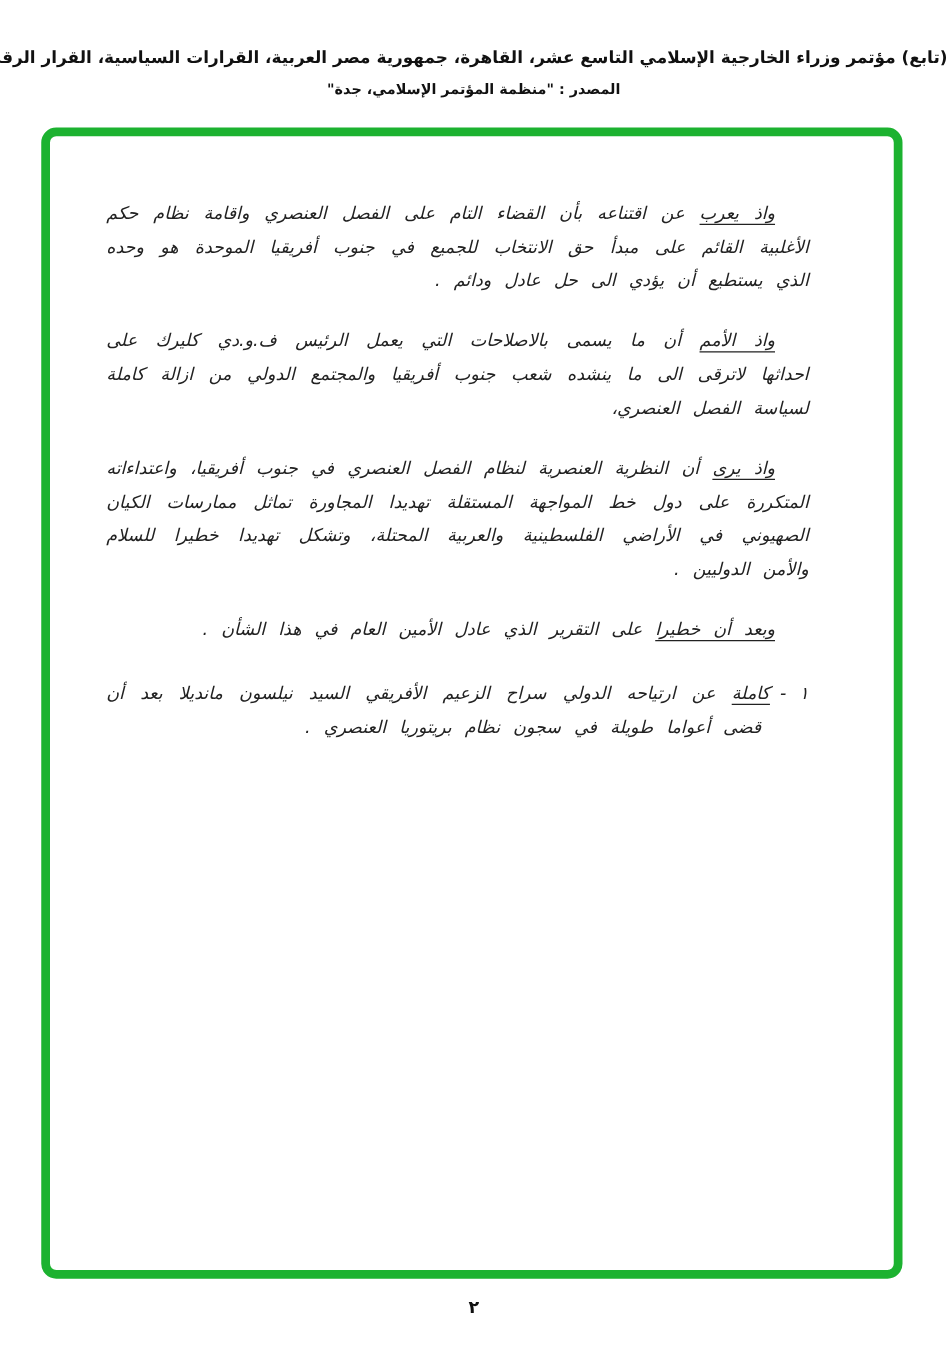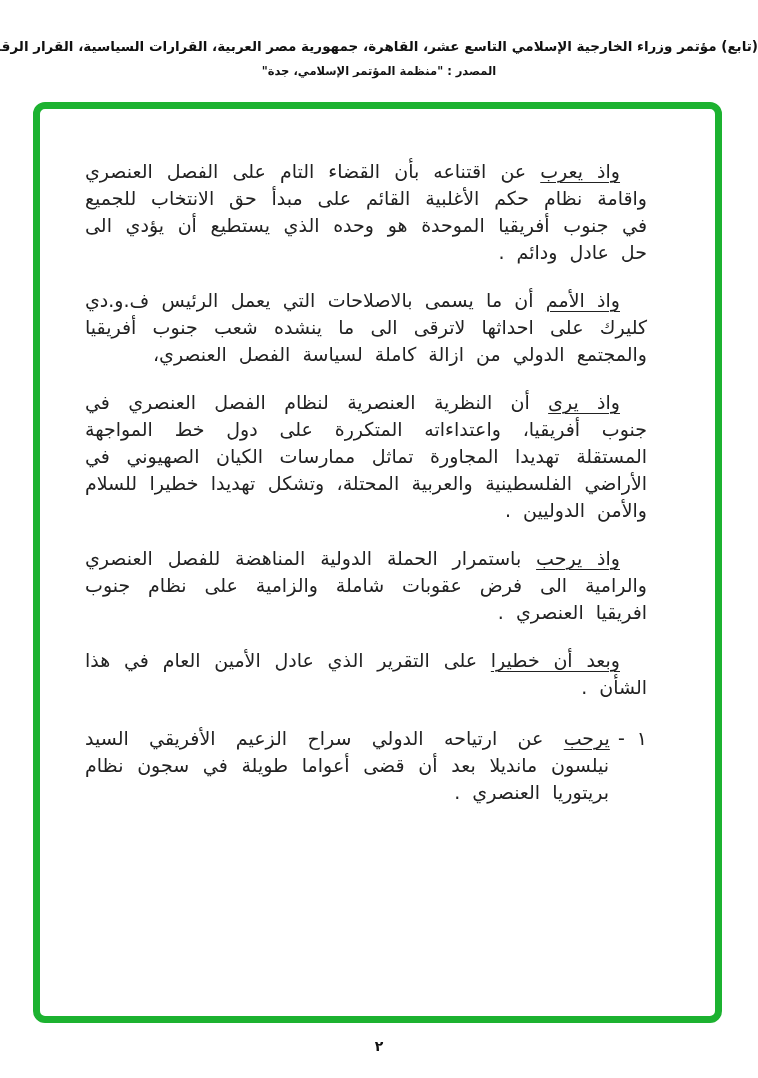--- a/index.html
+++ b/index.html
@@ -47,24 +47,25 @@
     border-radius: 12px;
     background: transparent;
   }
   .doc-content {
     position: absolute;
     left: 85px;
     top: 158px;
     width: 562px;
     direction: rtl;
     text-align: justify;
-    font-size: 19px;
+    font-size: 14px;
     line-height: 27px;
     word-spacing: 6px;
     color: #222;
+    font-style: italic;
   }
   .para {
     margin: 0 0 21px 0;
     text-indent: 27px;
   }
   .para:last-child { margin-bottom: 0; }
   .lead {
     text-decoration: underline;
     text-decoration-thickness: 1px;
     text-underline-offset: 4px;
@@ -108,27 +109,24 @@
 
   <p class="para">
     <span class="lead">واذ الأمم</span><span> أن ما يسمى بالاصلاحات التي يعمل الرئيس ف.و.دي كليرك على احداثها لاترقى الى ما ينشده شعب جنوب أفريقيا والمجتمع الدولي من ازالة كاملة لسياسة الفصل العنصري،</span>
   </p>
 
   <p class="para">
     <span class="lead">واذ يرى</span><span> أن النظرية العنصرية لنظام الفصل العنصري في جنوب أفريقيا، واعتداءاته المتكررة على دول خط المواجهة المستقلة تهديدا المجاورة تماثل ممارسات الكيان الصهيوني في الأراضي الفلسطينية والعربية المحتلة، وتشكل تهديدا خطيرا للسلام والأمن الدوليين .</span>
   </p>
 
 
-  <p class="para">
-    <span class="lead">واذ يرحب</span><span> باستمرار الحملة الدولية المناهضة للفصل العنصري والرامية الى فرض عقوبات شاملة والزامية على نظام جنوب افريقيا العنصري .</span>
-  </p>
 
   <p class="para">
     <span class="lead">وبعد أن خطيرا</span><span> على التقرير الذي عادل الأمين العام في هذا الشأن .</span>
   </p>
 
   <div class="numbered-item">
-    <span class="item-number">١ -</span><span class="lead">يرحب</span><span> عن ارتياحه الدولي سراح الزعيم الأفريقي السيد نيلسون مانديلا بعد أن قضى أعواما طويلة في سجون نظام بريتوريا العنصري .</span>
+    <span class="item-number">١ -</span><span class="lead">كاملة</span><span> عن ارتياحه الدولي سراح الزعيم الأفريقي السيد نيلسون مانديلا بعد أن قضى أعواما طويلة في سجون نظام بريتوريا العنصري .</span>
   </div>
 
 </div>
 
 <div class="page-footer">٢</div>
 
 </body></html>

